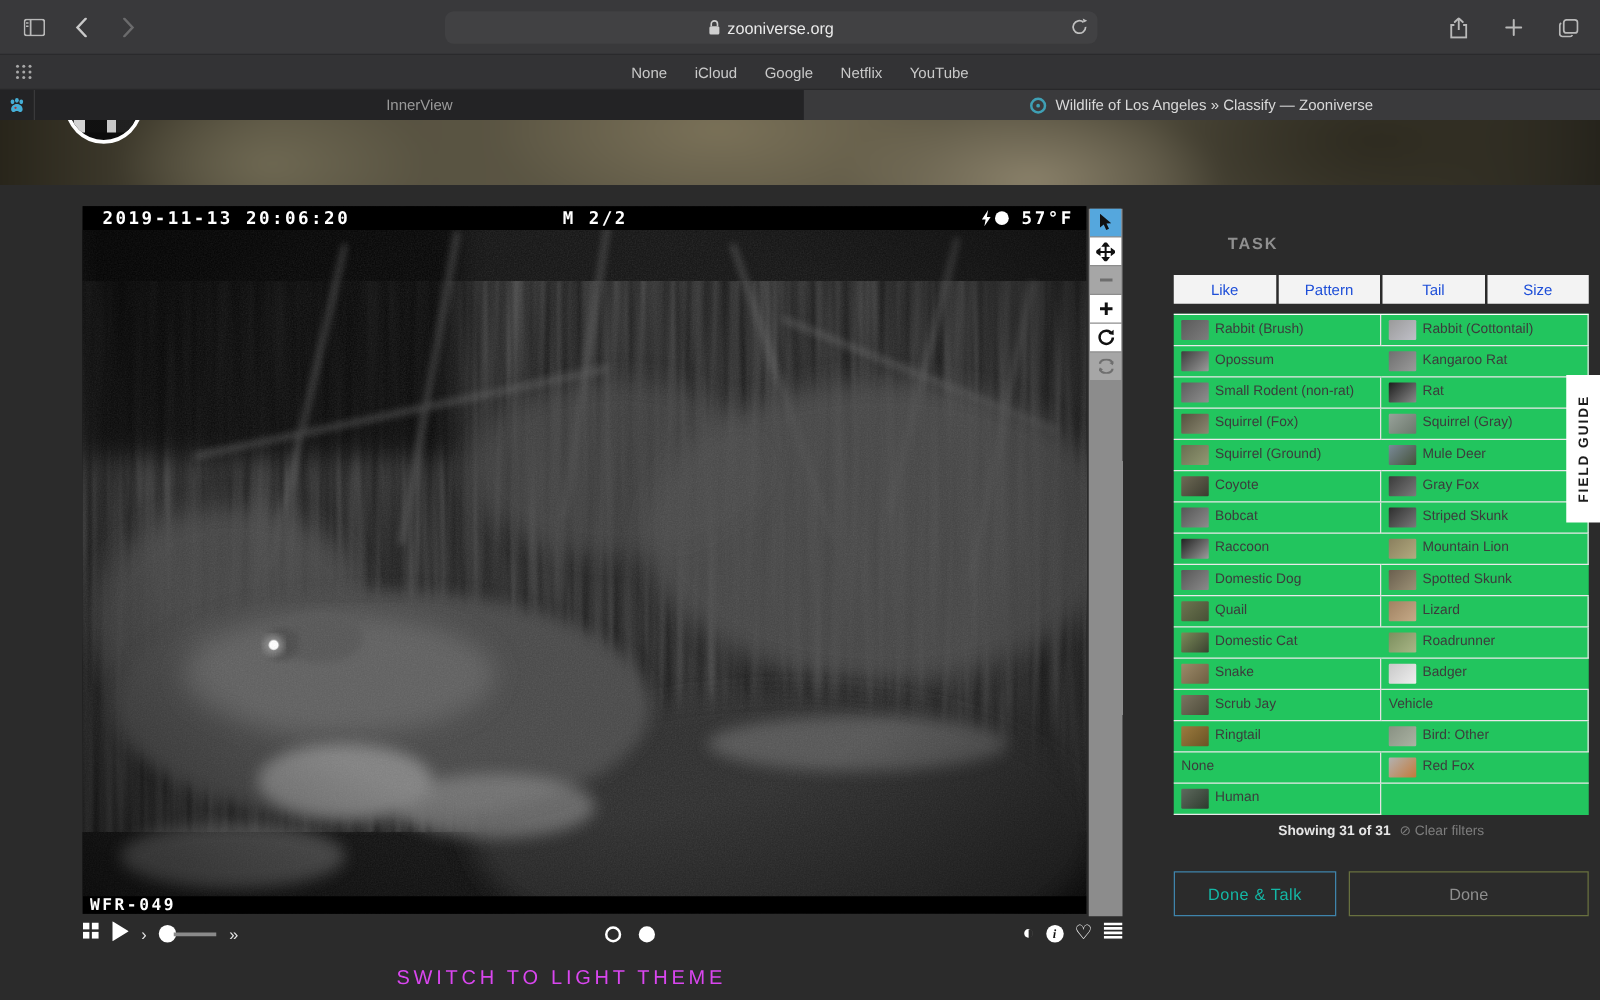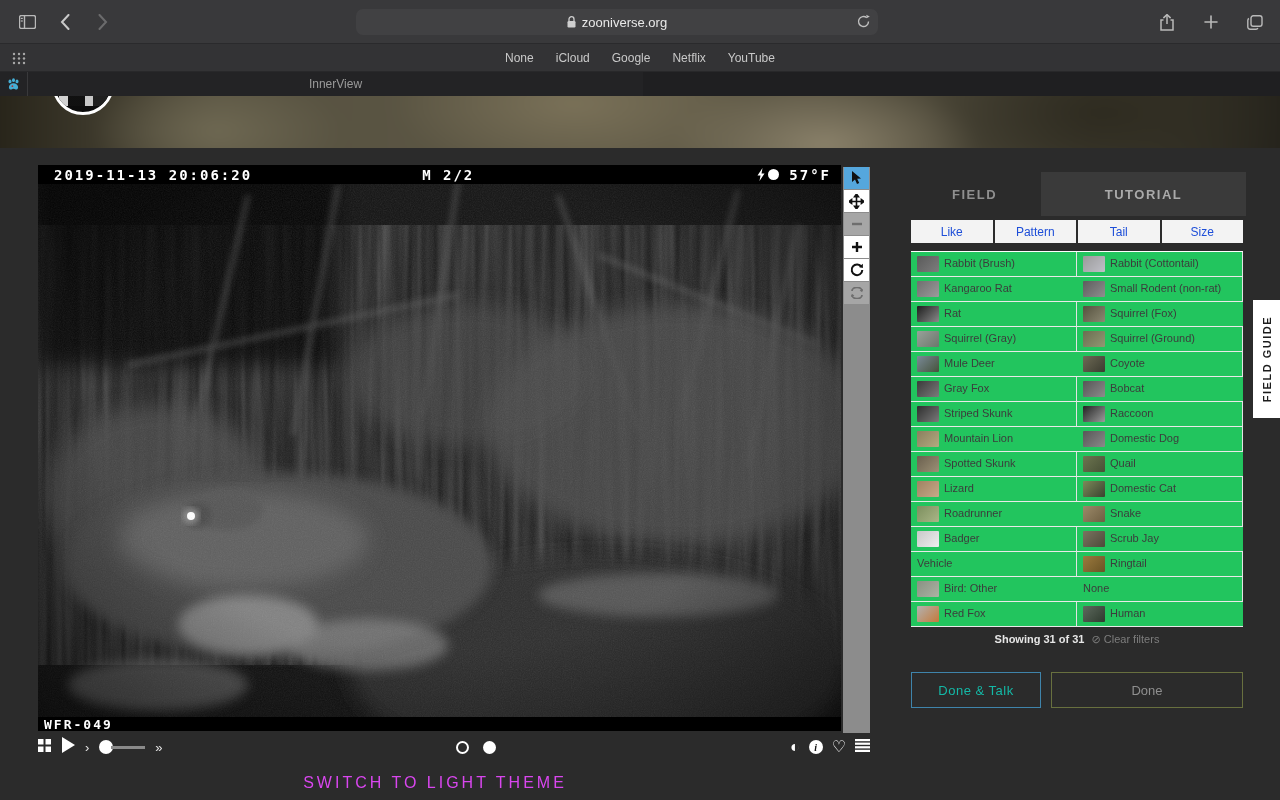--- a/index.html
+++ b/index.html
@@ -50,21 +50,21 @@
       linear-gradient(90deg, #242117 0%, #565140 18%, #605a47 55%, #3a372b 88%, #23211a 100%);
     filter:blur(7px); }
   .avatar { position:absolute; left:52px; top:-43px; width:62px; height:62px;
     border-radius:50%; background:#0c0c0c; border:3px solid #ffffff;
     overflow:hidden; }
   .avatar::after { content:""; position:absolute; left:4px; bottom:6px; width:48px; height:10px;
     background:linear-gradient(90deg,#e8e8e8 0 18%, #111 18% 55%, #dcdcdc 55% 70%, #222 70% 100%);
     opacity:.9; }
 
   
-  .main { position:relative; height:652px; background:#2b2b2b; }
+  .main { position:relative; height:652px; background:#2b2b2b;margin-left:28px; }
 
   .viewer { position:absolute; left:38px; top:17px; width:803px; height:566px;
     background:#0d0d0d; }
   .viewer svg.photo { position:absolute; inset:0; }
   .cam-bar { position:absolute; left:0; right:0; background:#000; color:#fff;
     font-family:"DejaVu Sans Mono", monospace; font-weight:bold; font-size:14px;
     letter-spacing:2px; display:flex; align-items:center; }
   .cam-top { top:0; height:19px; padding:0 10px; }
   .cam-bottom { bottom:0; height:14px; padding:0 6px; font-size:13px; }
   .cam-ts { margin-left:6px; }
@@ -228,20 +228,24 @@
           <ellipse cx="3" cy="3.4" rx="1.5" ry="1.9"></ellipse>
           <ellipse cx="6.5" cy="2.2" rx="1.5" ry="1.9"></ellipse>
           <ellipse cx="10" cy="3.4" rx="1.5" ry="1.9"></ellipse>
           <path d="M6.5 5.2 c2.6 0 4.6 2 4.6 4.1 c0 1.7 -1.3 2.6 -2.5 2.2 c-0.9 -0.3 -1.3 -0.7 -2.1 -0.7 c-0.8 0 -1.2 0.4 -2.1 0.7 c-1.2 0.4 -2.5 -0.5 -2.5 -2.2 c0 -2.1 2 -4.1 4.6 -4.1 Z"></path>
         </g>
       <circle cx="5.4" cy="8.2" r="0.9" fill="#a33"></circle>
     </svg>
   </div>
   <div class="tab tab-inactive">
     <span>InnerView</span>
+  </div>
+  <div class="tab tab-active">
+    <span class="zv-fav"></span>
+    <span>Wildlife of Los Angeles » Classify — Zooniverse</span>
   </div>
 </div>
 
 <div class="project-banner">
   <div class="banner-blur"></div>
   <div class="avatar"></div>
 </div>
 
 <div class="main">
 
@@ -408,39 +412,42 @@
               <rect x="0" y="7.2" width="15" height="2.2"></rect>
               <rect x="0" y="10.8" width="15" height="2.2"></rect>
             </g>
           </svg>
       </span>
     </div>
   </div>
 
   <div class="classify-panel">
     <div class="task-tabs">
-      <div class="task-tab">FIELD</div>
-      <div class="task-tab tutorial-tab">TUTORIAL</div>
+      <div class="task-tab">TASK</div>
     </div>
     <div class="filters-row" id="filters-row">
         <div class="filter-btn">Like</div>
         <div class="filter-btn">Pattern</div>
         <div class="filter-btn">Tail</div>
         <div class="filter-btn">Size</div>
       </div>
     <div class="species-grid" id="species-grid">
         <div class="species-cell">
           <span class="thumb" style="background: linear-gradient(135deg, rgb(90, 90, 90), rgb(125, 125, 125));"></span>
           <span class="species-label">Rabbit (Brush)</span>
         </div>
         <div class="species-cell">
           <span class="thumb" style="background: linear-gradient(135deg, rgb(154, 154, 154), rgb(192, 192, 200));"></span>
           <span class="species-label">Rabbit (Cottontail)</span>
         </div>
         <div class="species-cell">
+          <span class="thumb" style="background: linear-gradient(135deg, rgb(61, 61, 61), rgb(154, 154, 154));"></span>
+          <span class="species-label">Opossum</span>
+        </div>
+        <div class="species-cell">
           <span class="thumb" style="background: linear-gradient(135deg, rgb(111, 111, 111), rgb(155, 155, 155));"></span>
           <span class="species-label">Kangaroo Rat</span>
         </div>
         <div class="species-cell">
           <span class="thumb" style="background: linear-gradient(135deg, rgb(93, 93, 93), rgb(143, 143, 143));"></span>
           <span class="species-label">Small Rodent (non-rat)</span>
         </div>
         <div class="species-cell">
           <span class="thumb" style="background: linear-gradient(135deg, rgb(29, 29, 29), rgb(138, 138, 138));"></span>
           <span class="species-label">Rat</span>

